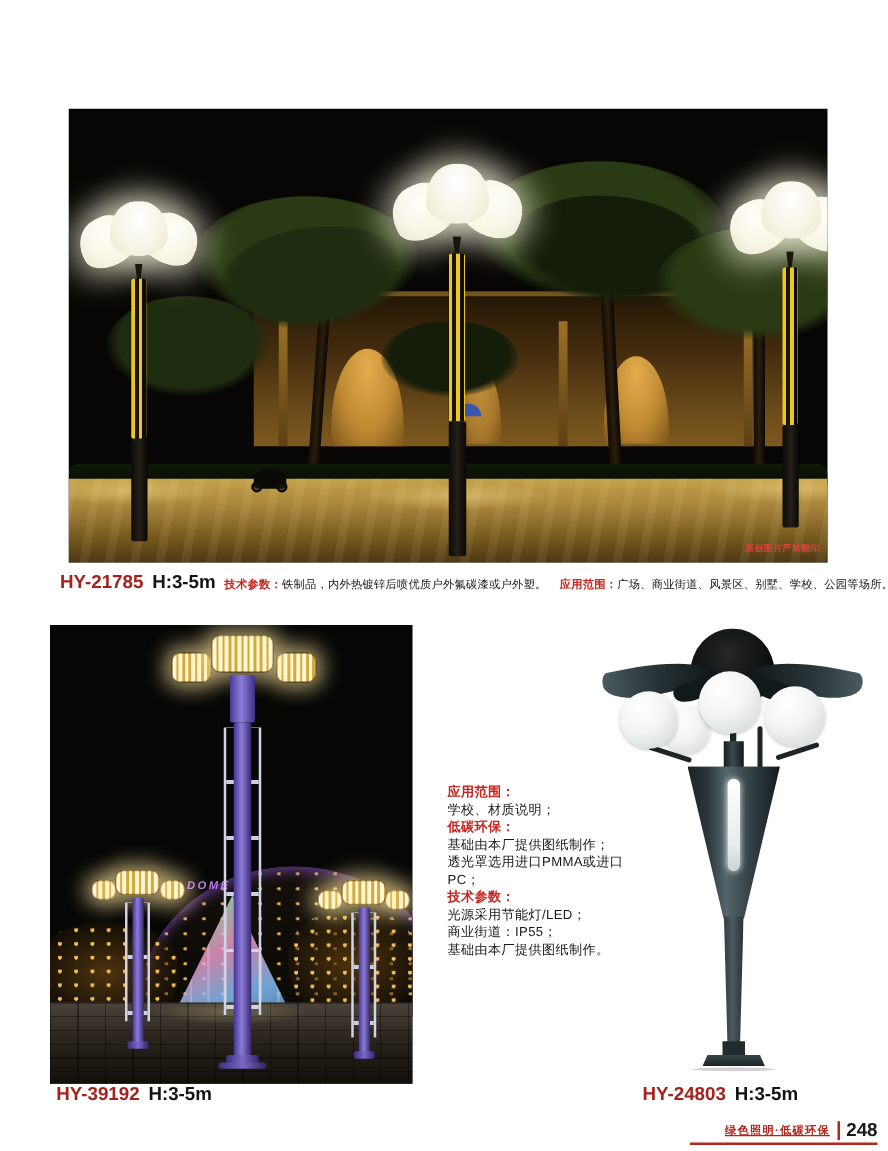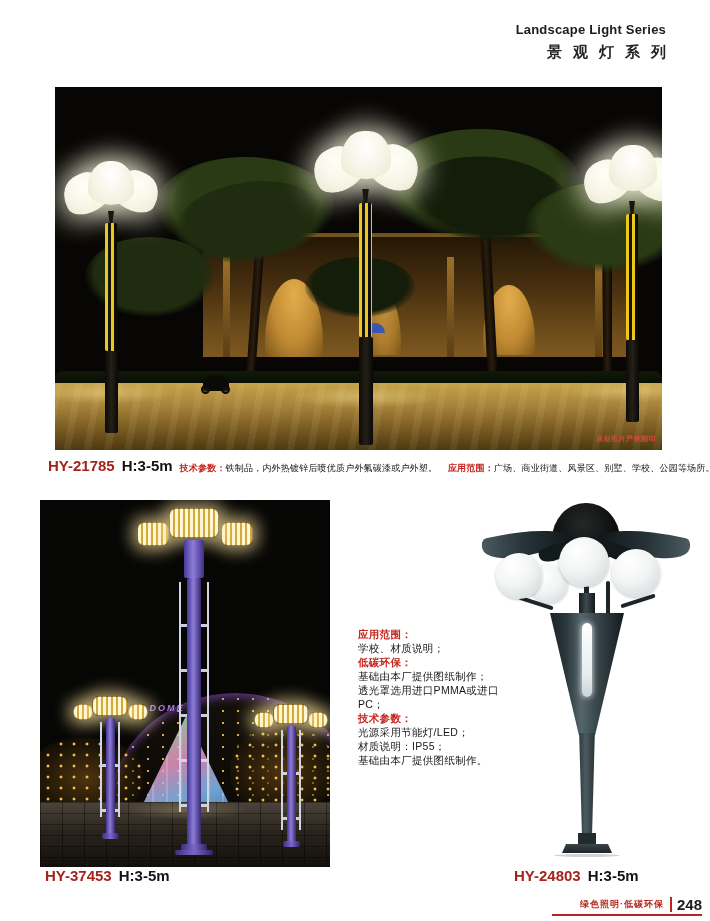--- a/index.html
+++ b/index.html
@@ -125,34 +125,30 @@
   .details { position:absolute; left:358px; top:627px; width:150px; font-size:10.5px; line-height:14px; color:#181818; letter-spacing:0.3px; }
   .details .h { color:#c5261f; font-weight:700; }
 
   
   .lblrow { position:absolute; display:flex; align-items:baseline; gap:7px; white-space:nowrap; }
   .lbl2 { left:45px; top:867px; }
   .lbl3 { left:514px; top:867px; }
 
   
   .footer { position:absolute; right:8px; top:896px; display:flex; align-items:center; }
-  .f-slogan { font-size:9px; font-weight:700; color:#b5261d; letter-spacing:1px; margin-right:6px; }
+  .f-slogan { font-size:9px; font-weight:700; color:#b5261d; letter-spacing:1px; margin-right:6px;text-decoration:underline; }
   .f-div { width:2px; height:15px; background:#b5261d; margin-right:5px; }
   .f-page { font-size:15px; font-weight:700; color:#1a1a1a; }
   .f-line { position:absolute; left:552px; top:914px; width:150px; height:2px; background:#b5261d; }
 </style>
 </head>
 <body>
 
 <div class="page">
 
-  <div class="hdr">
-    <div class="hdr-en">Landscape Light Series</div>
-    <div class="hdr-cn">景观灯系列</div>
-  </div>
 
   <div class="photo1">
     <div class="p1-building"></div>
     <div class="p1-roof"></div>
     <div class="p1-arch a1"></div>
     <div class="p1-arch a3"></div>
     <div class="p1-arch a2"></div>
     <div class="p1-colstrip" style="left:168px;"></div>
     <div class="p1-colstrip" style="left:392px;"></div>
     <div class="p1-colstrip" style="left:540px;"></div>
@@ -276,26 +272,26 @@
   </div>
 
   <div class="details">
     <div class="h">应用范围：</div>
     <div>学校、材质说明；</div>
     <div class="h">低碳环保：</div>
     <div>基础由本厂提供图纸制作；</div>
     <div>透光罩选用进口PMMA或进口PC；</div>
     <div class="h">技术参数：</div>
     <div>光源采用节能灯/LED；</div>
-    <div>材质说明：IP55；</div>
+    <div>商业街道：IP55；</div>
     <div>基础由本厂提供图纸制作。</div>
   </div>
 
   <div class="lblrow lbl2">
-    <span class="model">HY-37453</span>
+    <span class="model">HY-39192</span>
     <span class="mheight">H:3-5m</span>
   </div>
   <div class="lblrow lbl3">
     <span class="model">HY-24803</span>
     <span class="mheight">H:3-5m</span>
   </div>
 
   <div class="footer">
     <span class="f-slogan">绿色照明·低碳环保</span>
     <span class="f-div"></span>

